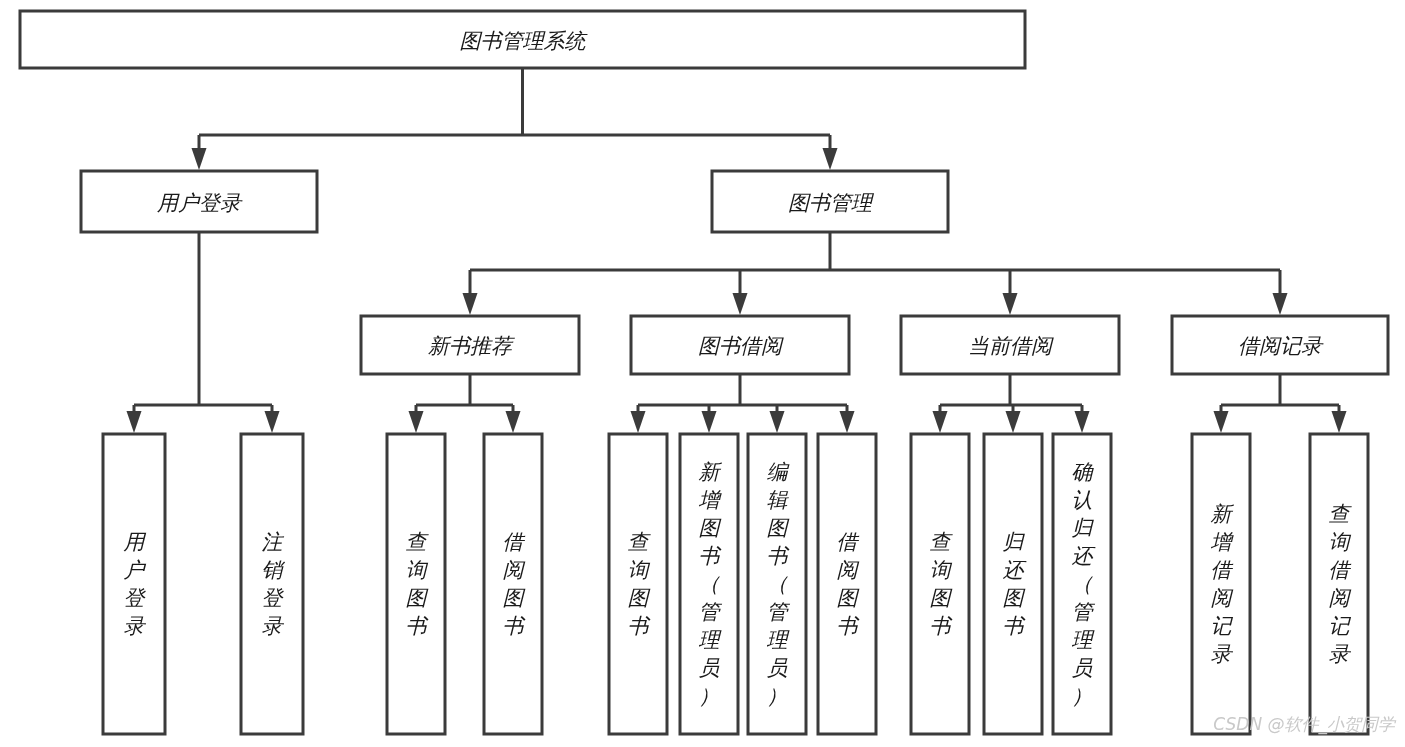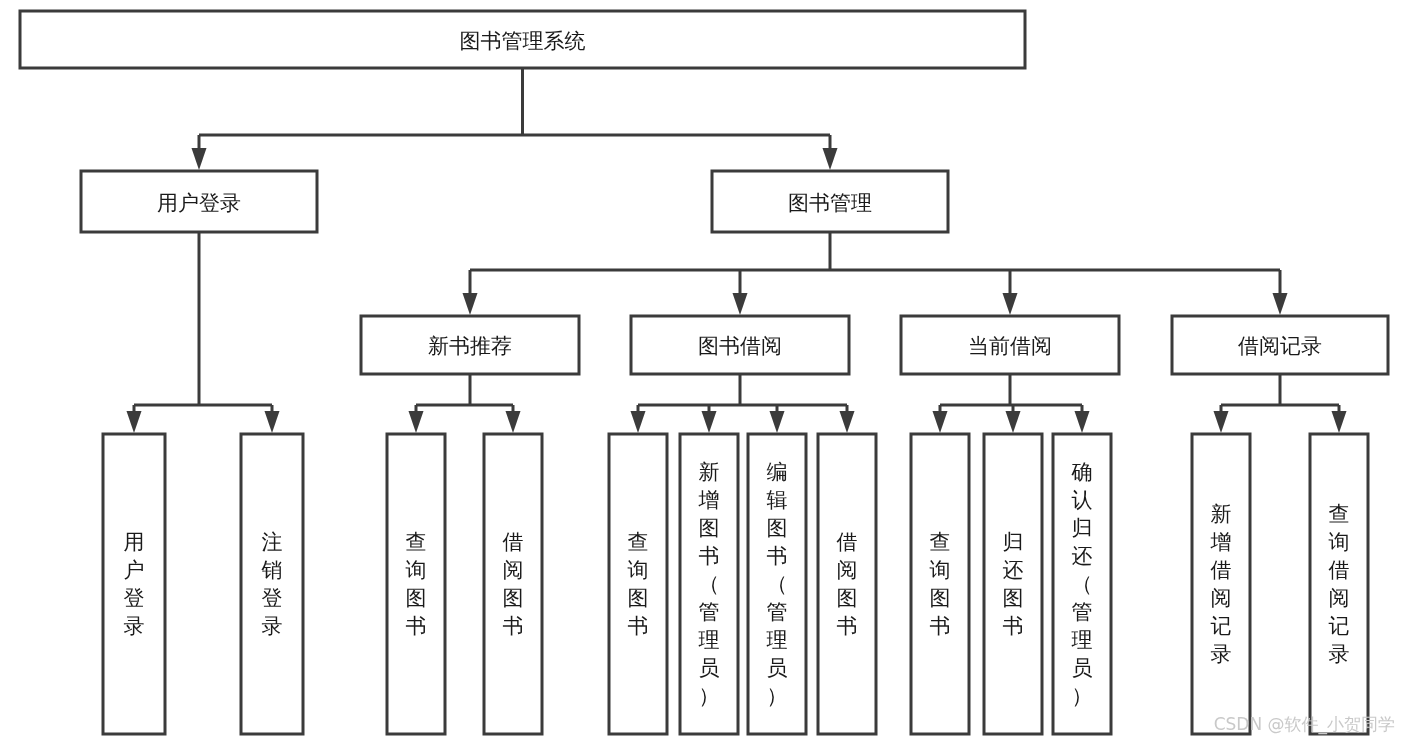--- a/index.html
+++ b/index.html
@@ -13,20 +13,21 @@
     font-family: "DejaVu Sans", "Liberation Sans", sans-serif;
     overflow: hidden;
     position: relative;
   }
   #diagram-root {
     position: absolute;
     left: 0;
     top: 0;
     width: 1405px;
     height: 747px;
+    font-style: italic;
   }
   svg.diagram-canvas {
     display: block;
     width: 1405px;
     height: 747px;
   }
   .node-box {
     fill: #ffffff;
     stroke: #3b3b3b;
     stroke-width: 3;

